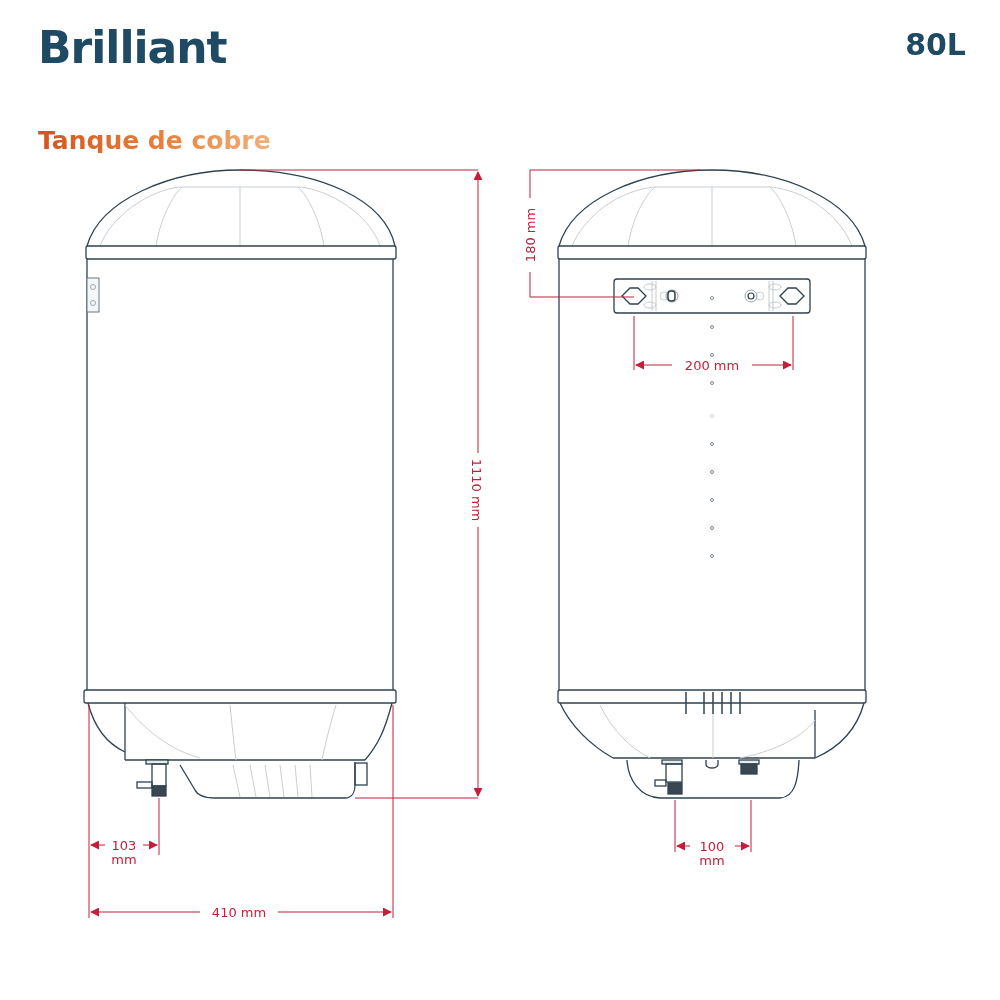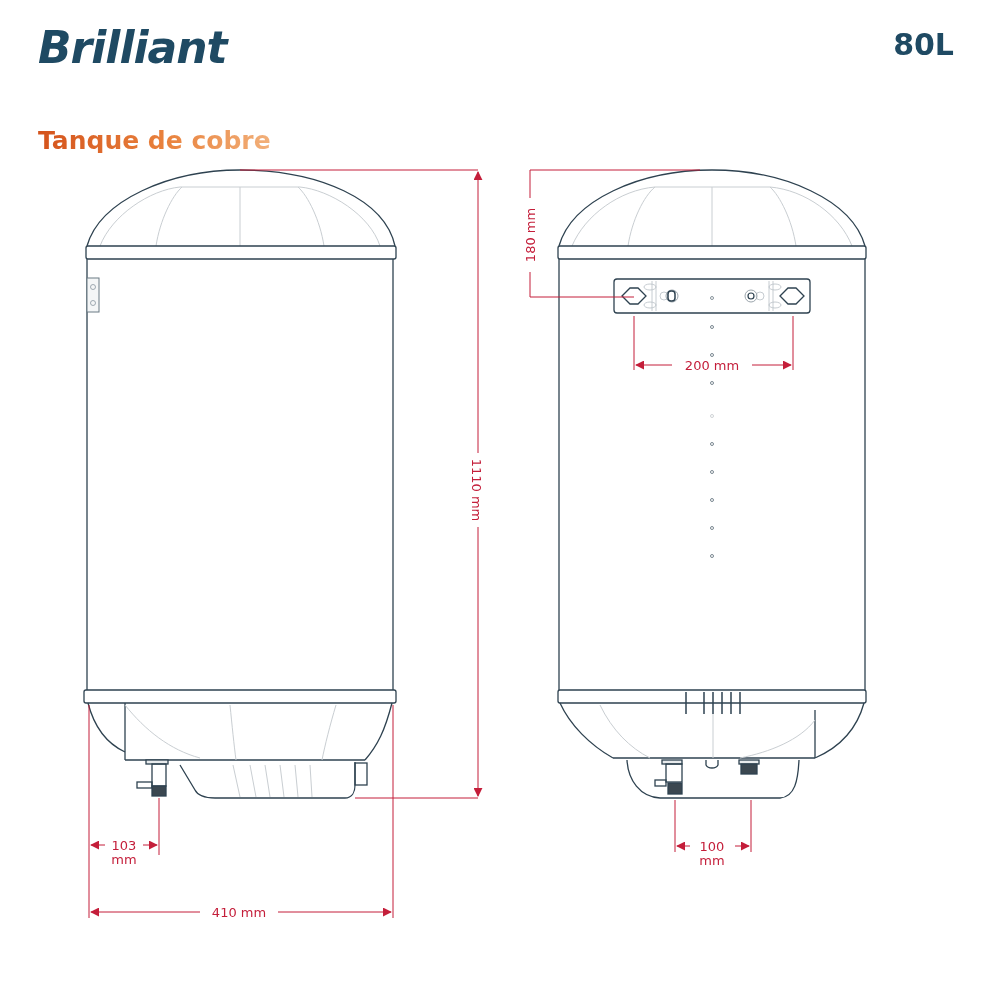--- a/index.html
+++ b/index.html
@@ -1,19 +1,19 @@
 <!DOCTYPE html>
 <html><head>
 <meta charset="utf-8">
 <style>
   html, body { margin:0; padding:0; background:#ffffff; }
   body { width:1000px; height:1000px; position:relative; overflow:hidden; font-family:"DejaVu Sans", sans-serif; }
-  .brand { position:absolute; left:38px; top:26px; font-family:"DejaVu Sans", sans-serif; font-weight:bold; font-style:italic; font-size:44px; color:#1f4a63; letter-spacing:-1px; line-height:1; }
+  .brand { position:absolute; left:38px; top:26px; font-family:"DejaVu Sans", sans-serif; font-weight:bold; font-size:44px; color:#1f4a63; letter-spacing:-1px; line-height:1; }
   .subtitle { position:absolute; left:38px; top:80px; font-family:"DejaVu Sans", sans-serif; font-weight:bold; font-size:25px; line-height:1; background:linear-gradient(90deg,#d4531c 0%, #e9823d 55%, #f2b07a 100%); -webkit-background-clip:text; background-clip:text; color:transparent;margin-top:48px; }
-  .capacity { position:absolute; right:46px; top:30px; font-family:"DejaVu Sans", sans-serif; font-weight:bold; font-size:30px; color:#1f4a63; line-height:1; }
+  .capacity { position:absolute; right:34px; top:30px; font-family:"DejaVu Sans", sans-serif; font-weight:bold; font-size:30px; color:#1f4a63; line-height:1; }
   svg.drawing { position:absolute; left:0; top:0; }
   .dim-text { font-family:"DejaVu Sans", sans-serif; font-size:13px; fill:#c41e3a; }
 </style>
 </head>
 <body>
 
 <div class="brand">Brilliant</div>
 <div class="subtitle">Tanque de cobre</div>
 <div class="capacity">80L</div>
 

